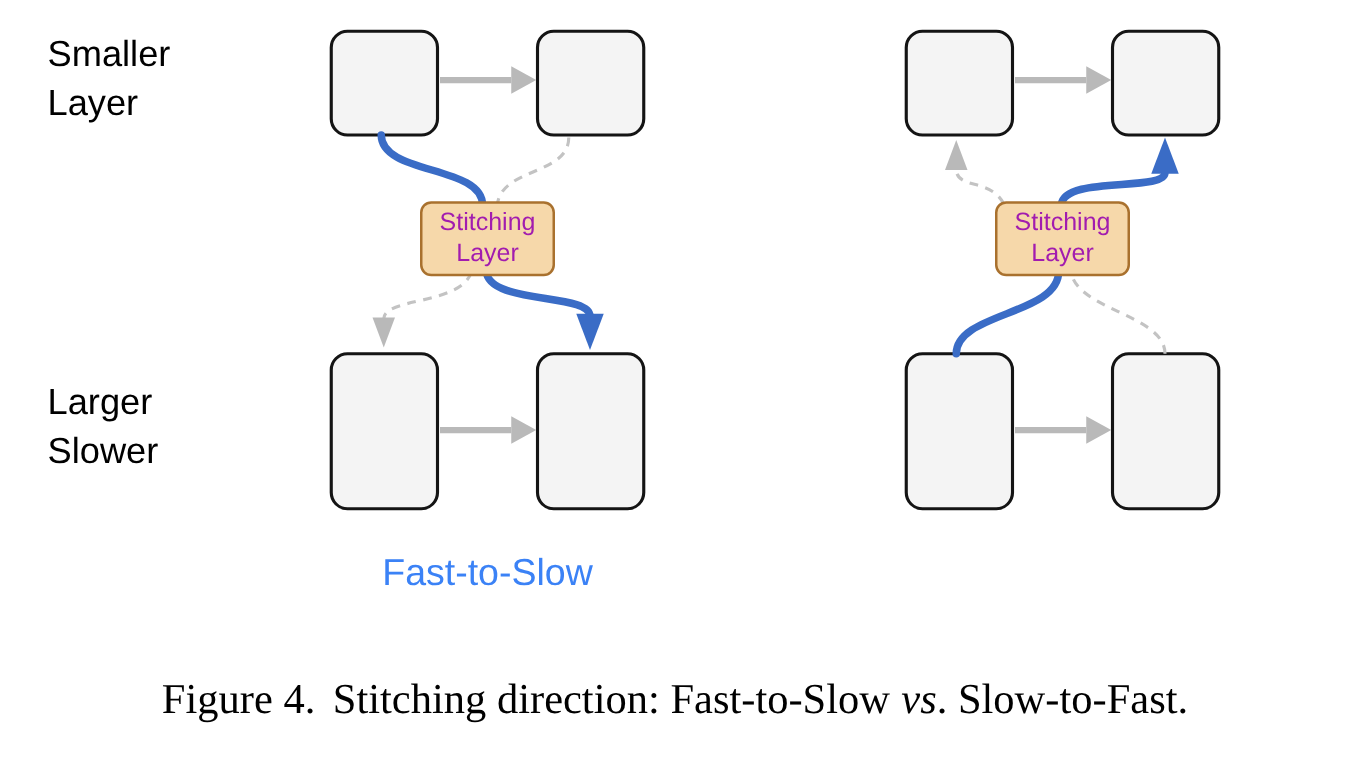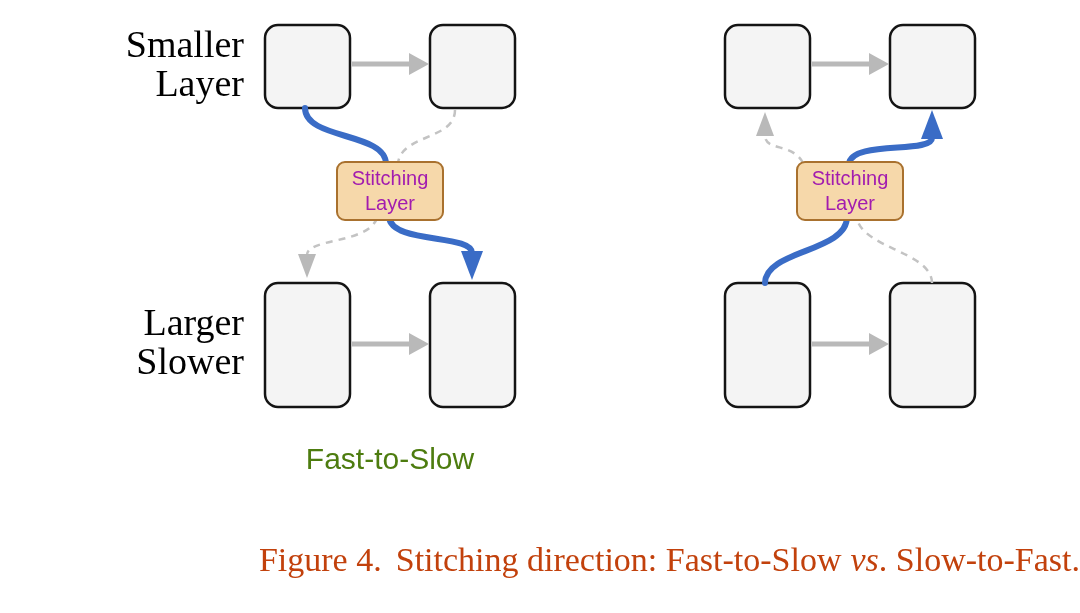--- a/index.html
+++ b/index.html
@@ -5,42 +5,42 @@
   html,body{margin:0;padding:0;background:#ffffff;}
   .figure{
     position:relative;
     width:1080px;height:613px;
     background:#ffffff;
     font-family:"Liberation Sans",sans-serif;
     overflow:hidden;
   }
   .canvas{position:absolute;left:0;top:0;}
   .side-label{
-    position:absolute;width:206px;text-align:right;
-    font-size:38px;line-height:39px;color:#000;font-family:Liberation Serif, serif;
+    position:absolute;width:206px;text-align:left;
+    font-size:29px;line-height:39px;color:#000;
   }
   .side-label.top{left:38px;top:25px;}
   .side-label.bottom{left:38px;top:303px;}
   .stitch-box{
     position:absolute;width:104px;height:56px;
     background:#f6d8aa;border:2.5px solid #a9712e;border-radius:9px;
     display:flex;flex-direction:column;align-items:center;justify-content:center;
     font-size:20px;line-height:25px;color:#a21caf;
   }
   .stitch-box.left{left:336px;top:161px;}
   .stitch-box.right{left:796px;top:161px;}
   .diagram-caption{
     position:absolute;width:300px;top:442px;text-align:center;
-    font-size:30px;color:#4d7c0f;
+    font-size:30px;color:#3b82f6;
   }
   .diagram-caption.left{left:240px;}
   .diagram-caption.right{left:700px;}
   .figure-caption{
-    position:absolute;left:0;top:541px;width:1080px;text-align:right;
-    font-family:"Liberation Serif",serif;font-size:34px;color:#c2410c;
+    position:absolute;left:0;top:541px;width:1080px;text-align:center;
+    font-family:"Liberation Serif",serif;font-size:34px;color:#000000;
     white-space:nowrap;
   }
   .figure-caption .prefix{margin-right:14px;}
   .figure-caption .vs{font-style:italic;margin-left:9px;}
 </style>
 </head>
 <body>
 
 <div class="figure">
 

